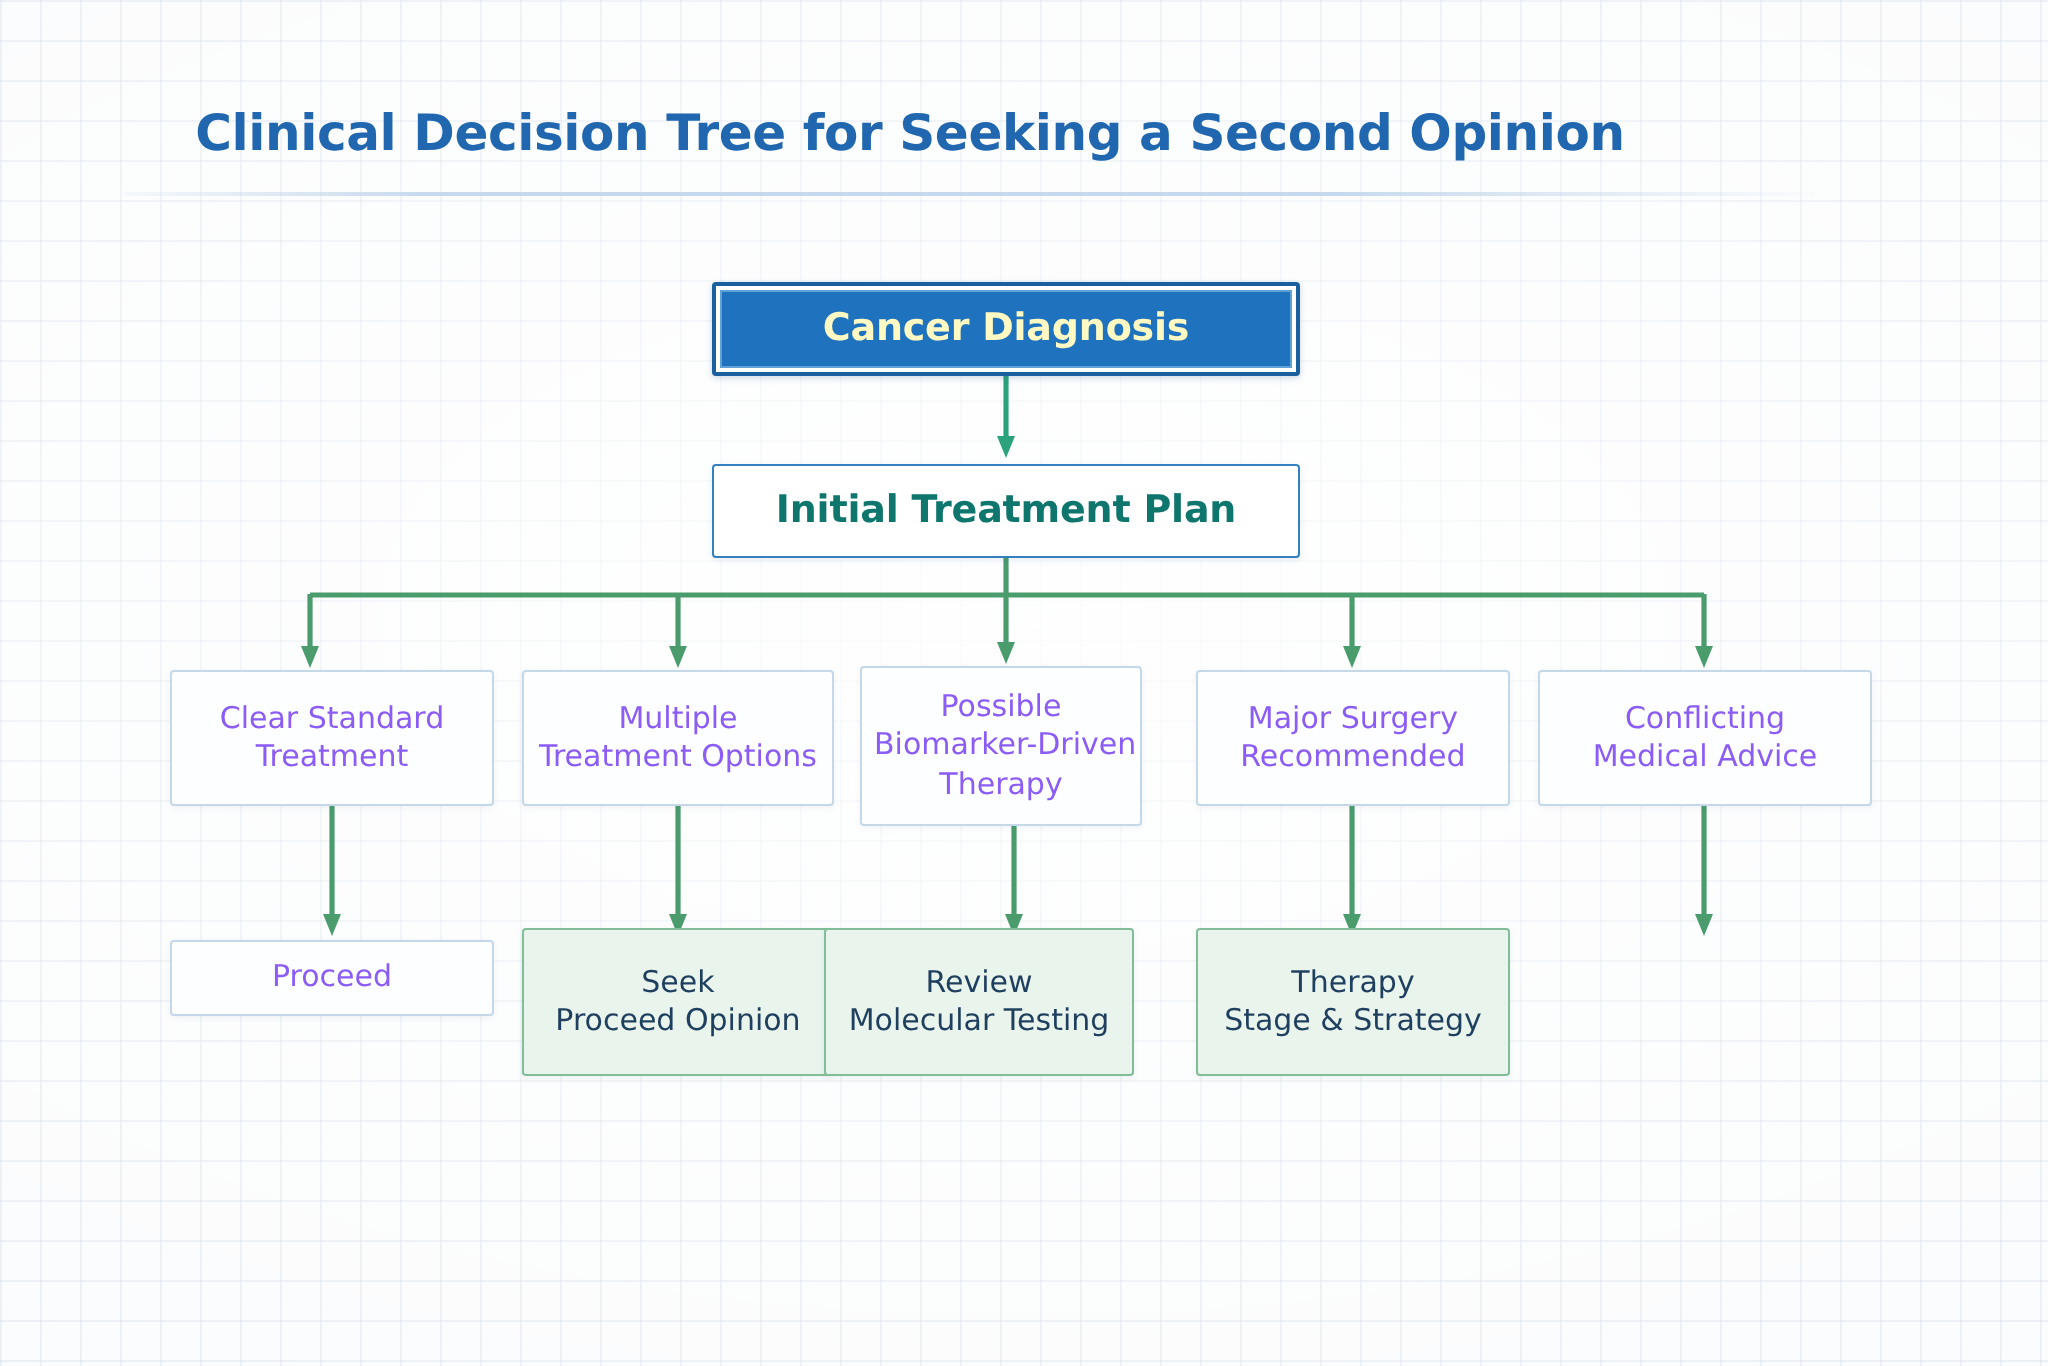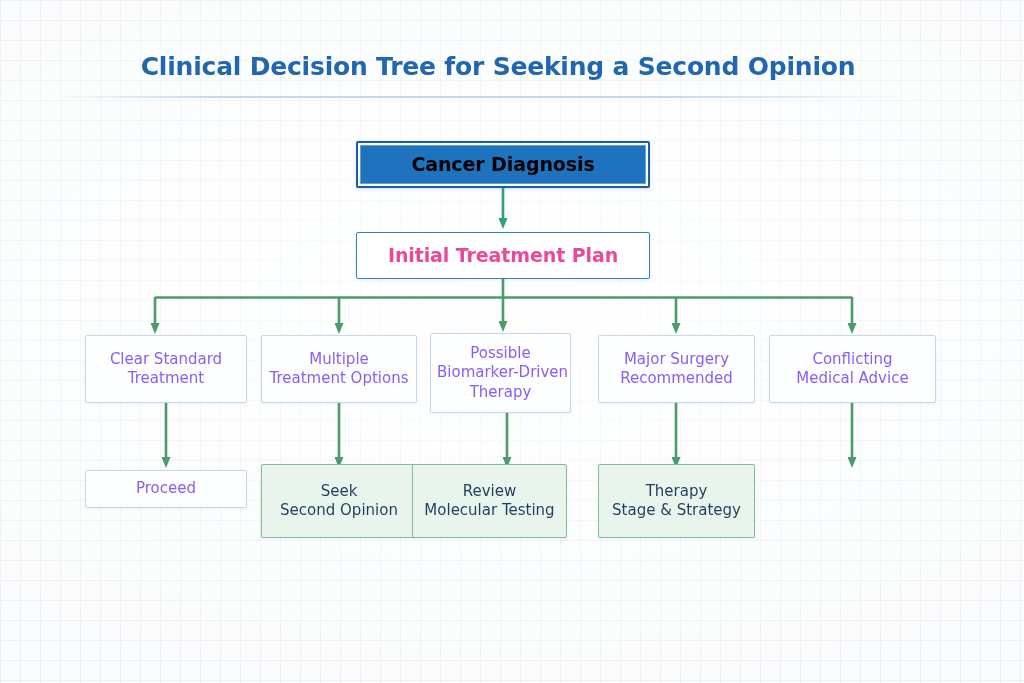--- a/index.html
+++ b/index.html
@@ -42,21 +42,20 @@
     left: 0;
     top: 52px;
     width: 910px;
     text-align: center;
     font-family: "DejaVu Sans", "Liberation Sans", sans-serif;
     font-size: 25px;
     font-weight: bold;
     letter-spacing: -0.2px;
     color: #2067b0;
     white-space: nowrap;
-    padding-left: 43px;
   }
 
   .title-rule {
     position: absolute;
     left: 62px;
     top: 96px;
     width: 845px;
     height: 2px;
     background: linear-gradient(to right, rgba(208,224,240,0.15) 0%, rgba(196,216,236,0.95) 18%, rgba(196,216,236,0.95) 72%, rgba(208,224,240,0.05) 100%);
   }
@@ -95,32 +94,32 @@
   }
 
   
   .node-root {
     background: #1f72bd;
     border: 2px solid #1a5f9e;
     box-shadow:
       inset 0 0 0 2px #ffffff,
       inset 0 0 0 3px #5fa3d6,
       0 1px 3px rgba(30,80,130,0.22);
-    color: #000000;
+    color: #fef9c3;
     font-weight: bold;
     font-size: 19px;
     letter-spacing: -0.1px;
     justify-content: center;
   }
 
   
   .node-primary {
     background: #ffffff;
     border: 1px solid #3580bf;
-    color: #ec4899;
+    color: #0f766e;
     font-weight: bold;
     font-size: 19px;
     letter-spacing: -0.1px;
     box-shadow: 0 1px 3px rgba(40,90,140,0.10);
     text-align: center;
   }
 
   
   .node-neutral {
     background: #fdfeff;
@@ -256,21 +255,21 @@
   <div class="node node-neutral" style="left:769px; top:335px; width:167px; height:68px;">
     <span class="lines">
       <span class="ln">Conflicting</span>
       <span class="ln">Medical Advice</span>
     </span>
   </div>
 
   <div class="node node-outcome" style="left:261px; top:464px; width:156px; height:74px;">
     <span class="lines">
       <span class="ln">Seek</span>
-      <span class="ln">Second Opinion</span>
+      <span class="ln">Proceed Opinion</span>
     </span>
   </div>
 
   <div class="node node-outcome" style="left:412px; top:464px; width:155px; height:74px;">
     <span class="lines">
       <span class="ln">Review</span>
       <span class="ln">Molecular Testing</span>
     </span>
   </div>
 

